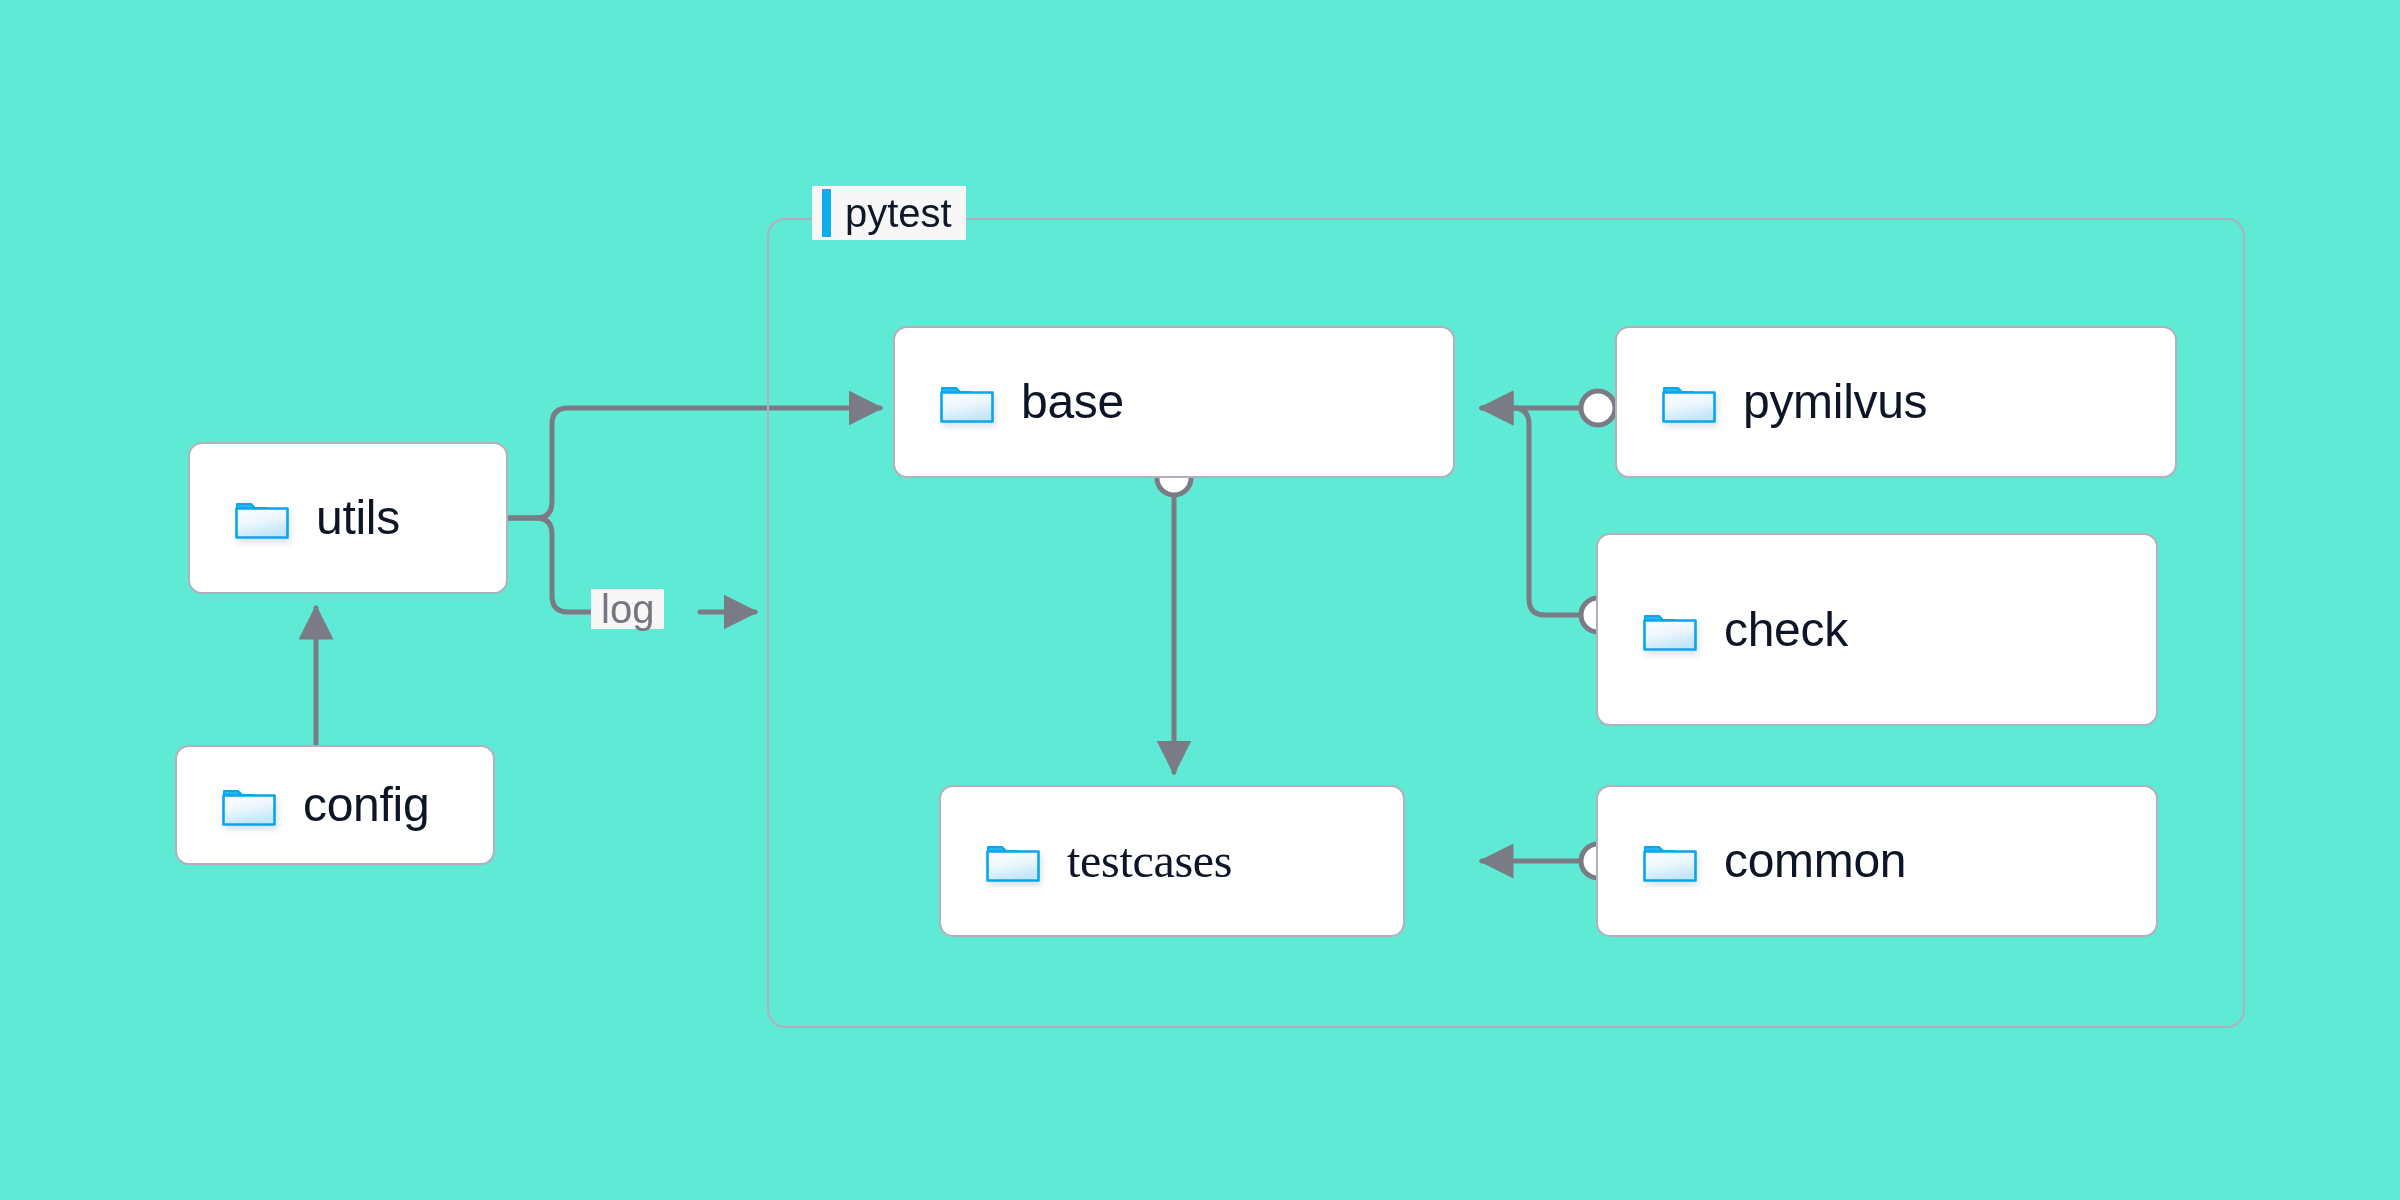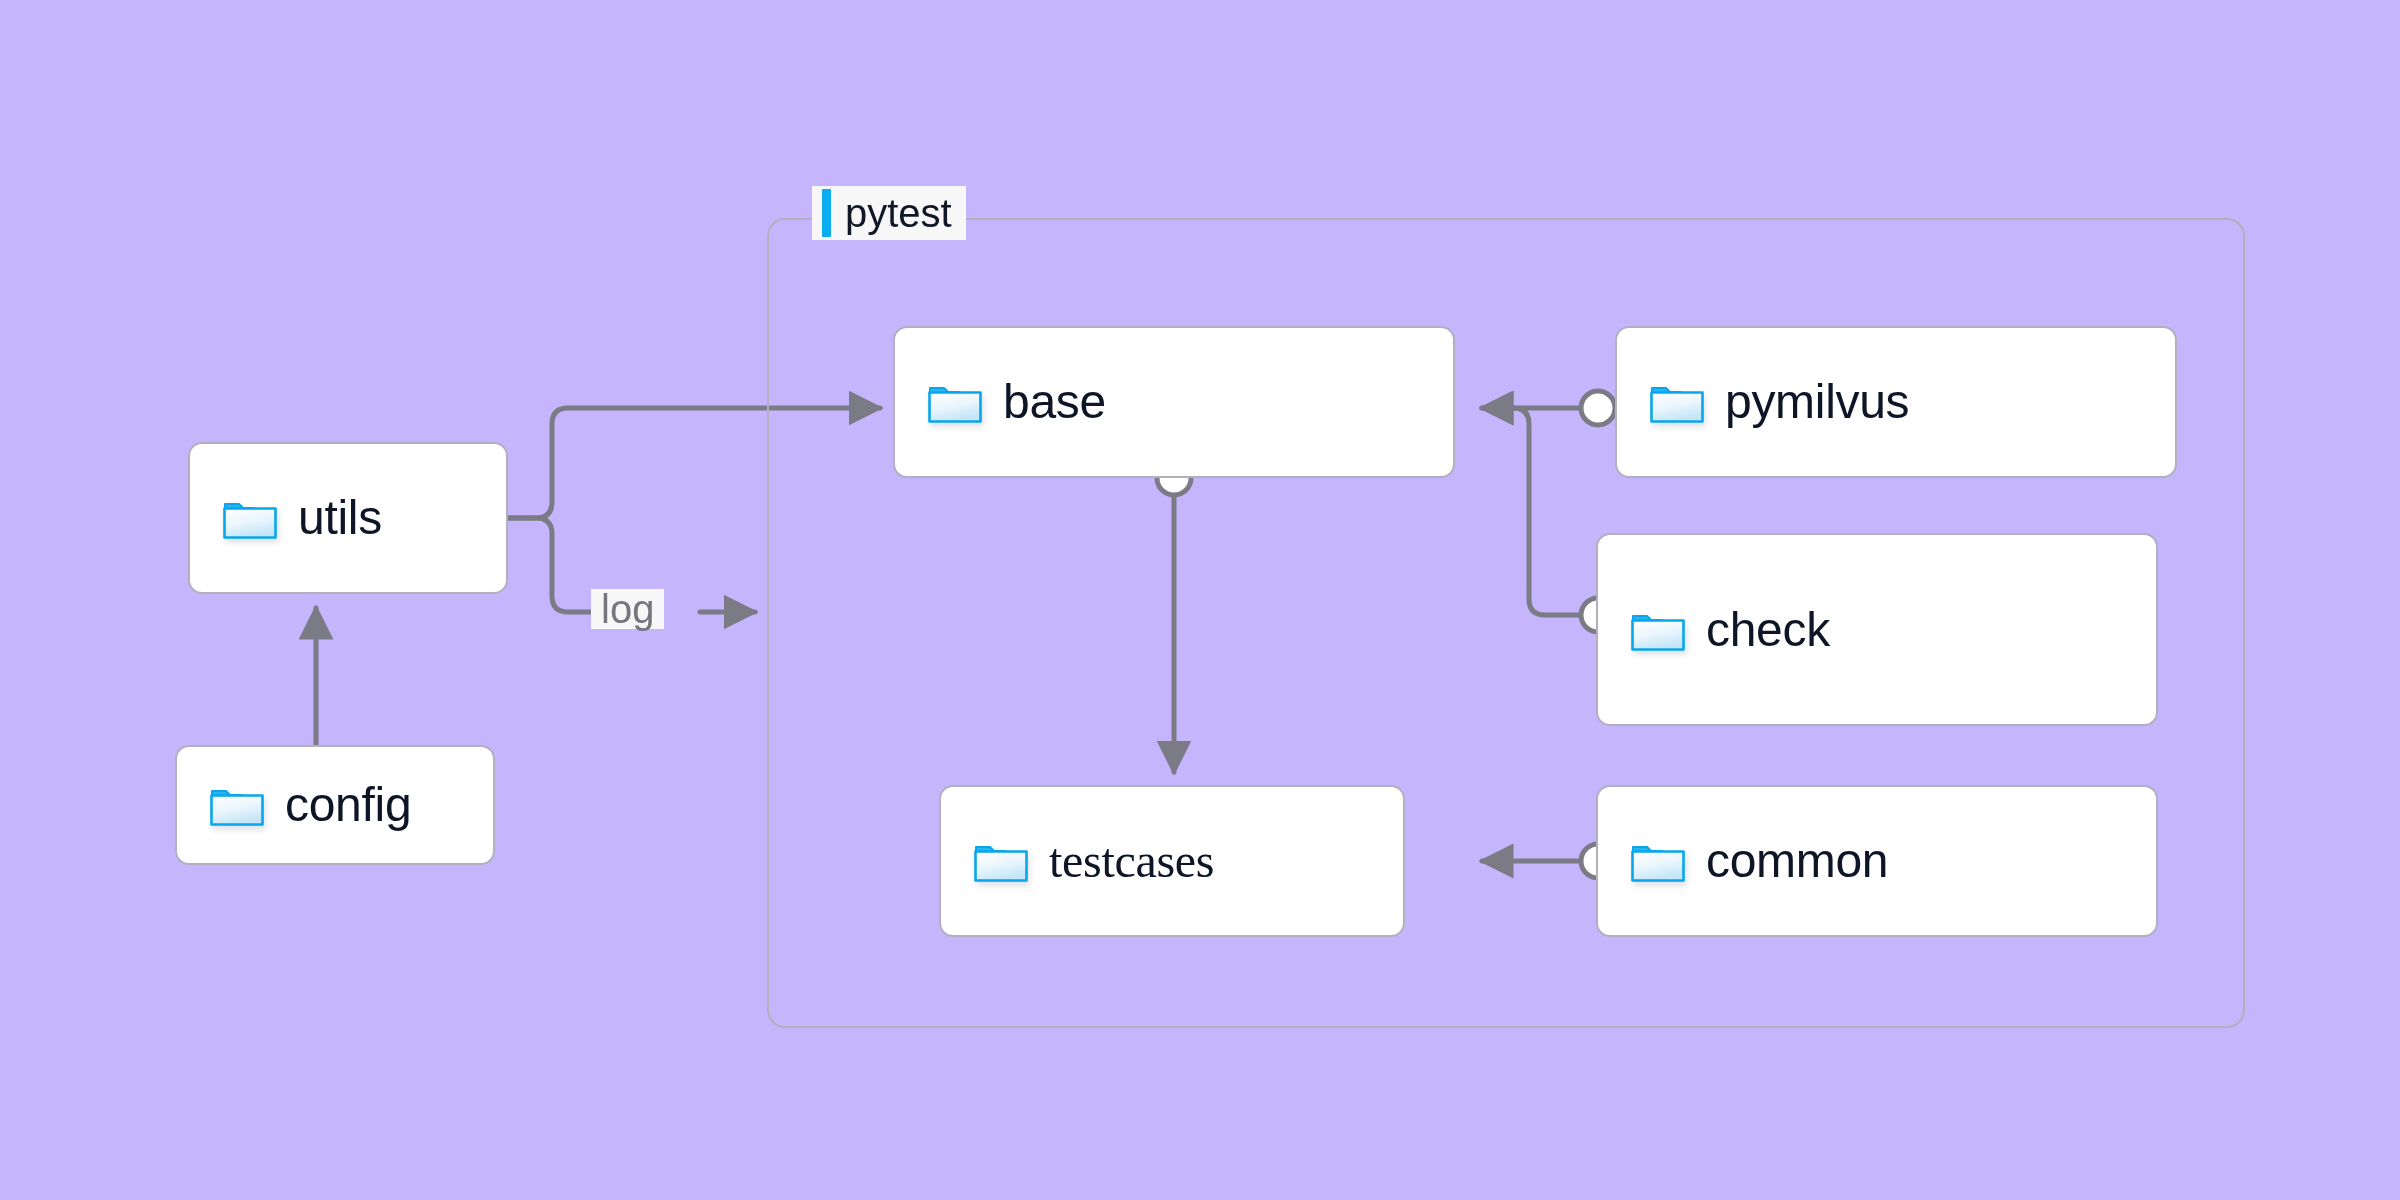--- a/index.html
+++ b/index.html
@@ -5,21 +5,21 @@
 <style>
   html, body {
     margin: 0;
     padding: 0;
     background: #f7f7f7;
   }
   #stage {
     position: relative;
     width: 2400px;
     height: 1200px;
-    background: #c4b5fd;
+    background: #5eead4;
     font-family: "Liberation Sans", sans-serif;
     overflow: hidden;
   }
 
   
   #edges {
     position: absolute;
     left: 0; top: 0;
     width: 2400px;
     height: 1200px;
@@ -60,22 +60,22 @@
 
   
   .node {
     position: absolute;
     box-sizing: border-box;
     background: #ffffff;
     border: 2px solid #b2b0bf;
     border-radius: 14px;
     display: flex;
     align-items: center;
-    padding-left: 32px;
-    gap: 20px;
+    padding-left: 44px;
+    gap: 26px;
     text-align: right;
   }
   .node-label {
     font-size: 48px;
     color: #0d1526;
     line-height: 1;
     white-space: nowrap;
     letter-spacing: -0.3px;
   }
 

